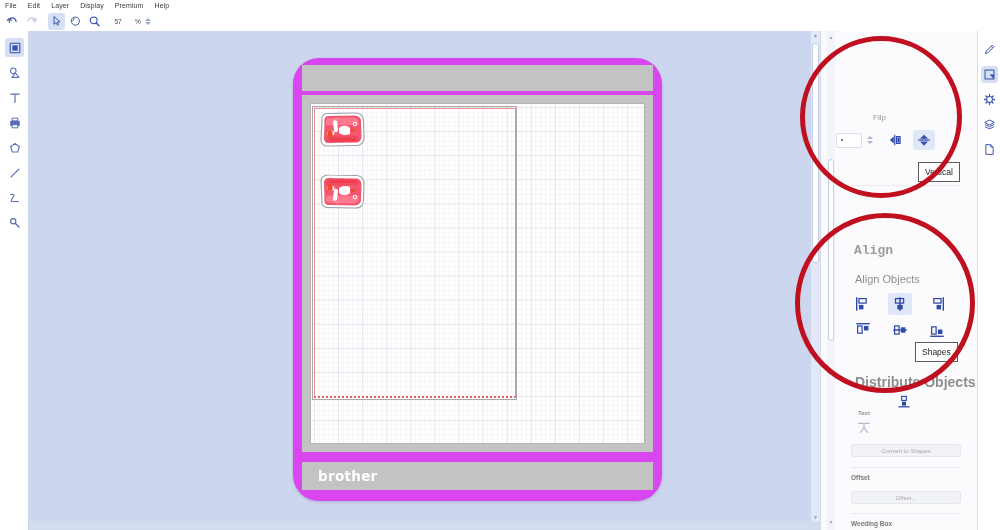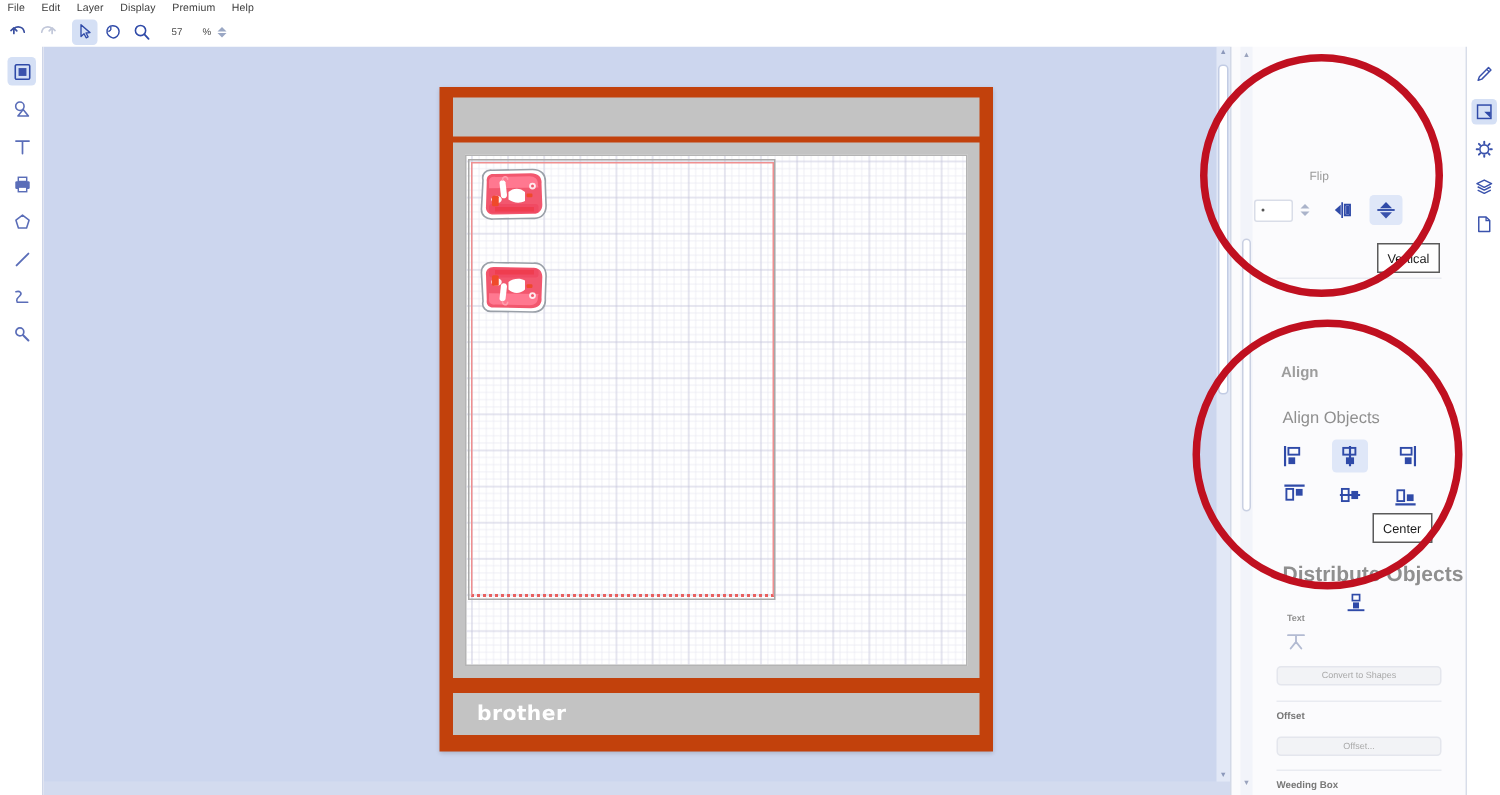--- a/index.html
+++ b/index.html
@@ -157,22 +157,23 @@
     bottom: 0; left: 0;
     width: 791px; height: 9px;
     background: #d3dbef;
   }
 
   
   .sheet {
     position: absolute;
     left: 264px; top: 27px;
     width: 369px; height: 443px;
-    background: #c2410c;
+    background: #d946ef;
     box-shadow: 0 1px 3px rgba(0,0,0,0.18);
+    border-radius: 26px;
   }
   .sheet-topbar {
     position: absolute;
     left: 9px; top: 7px;
     width: 351px; height: 26px;
     background: #c3c3c3;
   }
   .sheet-body {
     position: absolute;
     left: 9px; top: 37px;
@@ -337,23 +338,24 @@
     color: #1c1c1c;
     padding: 2px 6px;
     line-height: 14px;
     white-space: nowrap;
     z-index: 40;
   }
 
   .align-head {
     position: absolute;
     left: 18px; top: 212px;
-    font-size: 10px;
+    font-size: 13px;
     color: #9d9d9d;
     font-weight: bold;
+    font-family: Liberation Mono, monospace;
   }
   .align-obj-label {
     position: absolute;
     left: 19px; top: 242px;
     font-size: 11px;
     color: #8f8f8f;
     font-weight: normal;
     text-align: right;
   }
   .align-grid {
@@ -746,21 +748,21 @@
           <div class="align-btn">
             <svg width="18" height="18" viewBox="0 0 20 20">
               <path d="M2.5 17 L17.5 17" stroke="#2f4aa8" stroke-width="1.6"></path>
               <rect x="4" y="6.5" width="5" height="8" fill="none" stroke="#2f4aa8" stroke-width="1.4"></rect>
               <rect x="11" y="9.5" width="5" height="5" fill="#2f4aa8"></rect>
             </svg>
           </div>
         </div>
       </div>
 
-      <div class="tooltip" style="left:79px; top:311px;">Center</div>
+      <div class="tooltip" style="left:79px; top:311px;">Shapes</div>
 
       <div class="dist-label">Distribute Objects</div>
 
       <div class="dist-row">
         <div class="align-btn">
           <svg width="16" height="16" viewBox="0 0 20 20">
             <path d="M3 16 L17 16" stroke="#2f4aa8" stroke-width="1.6"></path>
             <rect x="7" y="3" width="6" height="5" fill="none" stroke="#2f4aa8" stroke-width="1.4"></rect>
             <rect x="7.5" y="9.5" width="5" height="5" fill="#2f4aa8"></rect>
           </svg>

